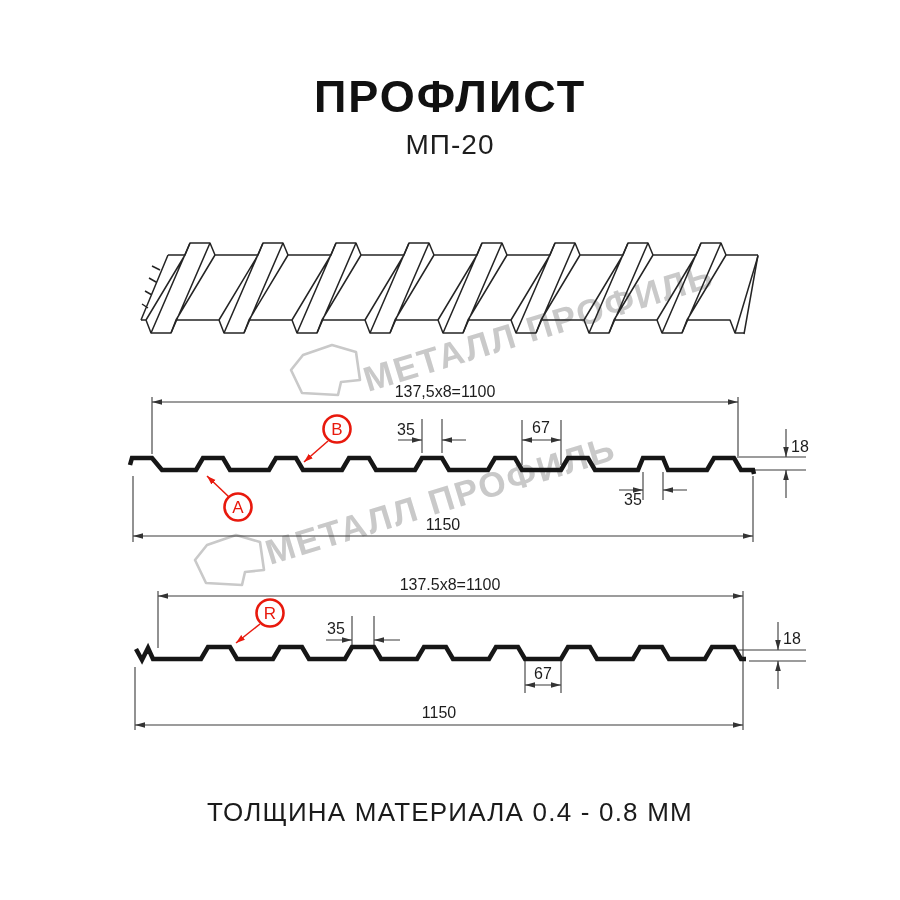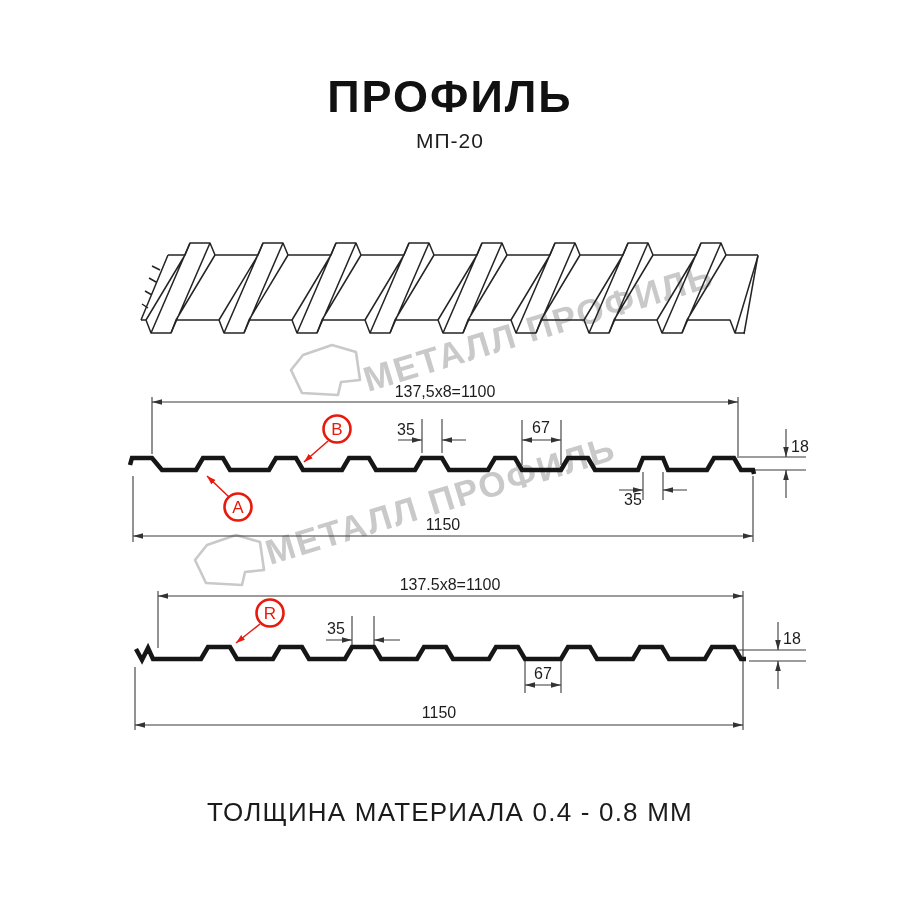--- a/index.html
+++ b/index.html
@@ -1,41 +1,41 @@
 <!DOCTYPE html>
 <html><head>
 <meta charset="utf-8">
 <style>
   html,body{margin:0;padding:0;background:#ffffff;}
   .page{position:relative;width:900px;height:900px;background:#fff;overflow:hidden;
         font-family:"Liberation Sans",sans-serif;}
   .titleblock{position:absolute;top:74px;left:0;width:900px;text-align:center;}
   .title{font-size:45px;font-weight:700;letter-spacing:2px;color:#111;line-height:1;}
-  .subtitle{margin-top:10px;font-size:21px;font-weight:400;letter-spacing:1px;color:#1d1d1d;}
+  .subtitle{margin-top:10px;font-size:28px;font-weight:400;letter-spacing:1px;color:#1d1d1d;}
   .footerblock{position:absolute;top:797px;left:0;width:900px;text-align:center;
         font-size:26px;letter-spacing:1.2px;color:#1b1b1b;font-weight:400;}
   svg{position:absolute;top:0;left:0;}
   .sheet{stroke:#242424;stroke-width:1.5;fill:none;stroke-linejoin:round;}
   .profile{stroke:#161616;stroke-width:4.5;fill:none;stroke-linejoin:miter;}
   .thin{stroke:#3a3a3a;stroke-width:1.1;fill:none;}
   .arrow{fill:#333;stroke:none;}
   .dim{font-size:16px;fill:#1d1d1d;}
   .red-line{stroke:#e8190d;stroke-width:1.5;fill:none;}
   .red-circle{stroke:#e8190d;stroke-width:2.6;fill:none;}
   .red-letter{font-size:17px;fill:#e8190d;text-anchor:middle;}
   .wm-text{font-size:35px;font-weight:700;letter-spacing:2px;fill:#c9c9c9;}
   .wm-logo{stroke:#c9c9c9;stroke-width:2.6;fill:none;stroke-linejoin:round;}
 </style>
 </head>
 <body>
 
 <div class="page">
 
   <div class="titleblock">
-    <div class="title">ПРОФИЛЬ</div>
+    <div class="title">ПРОФЛИСТ</div>
     <div class="subtitle">МП-20</div>
   </div>
 
   <svg width="900" height="900" viewBox="0 0 900 900">
     <defs>
       <marker id="arrR" markerWidth="10" markerHeight="8" refX="9" refY="4" orient="auto" markerUnits="userSpaceOnUse">
         <path d="M0,1 L9,4 L0,7 z" fill="#e8190d"></path>
       </marker>
     </defs>
 

